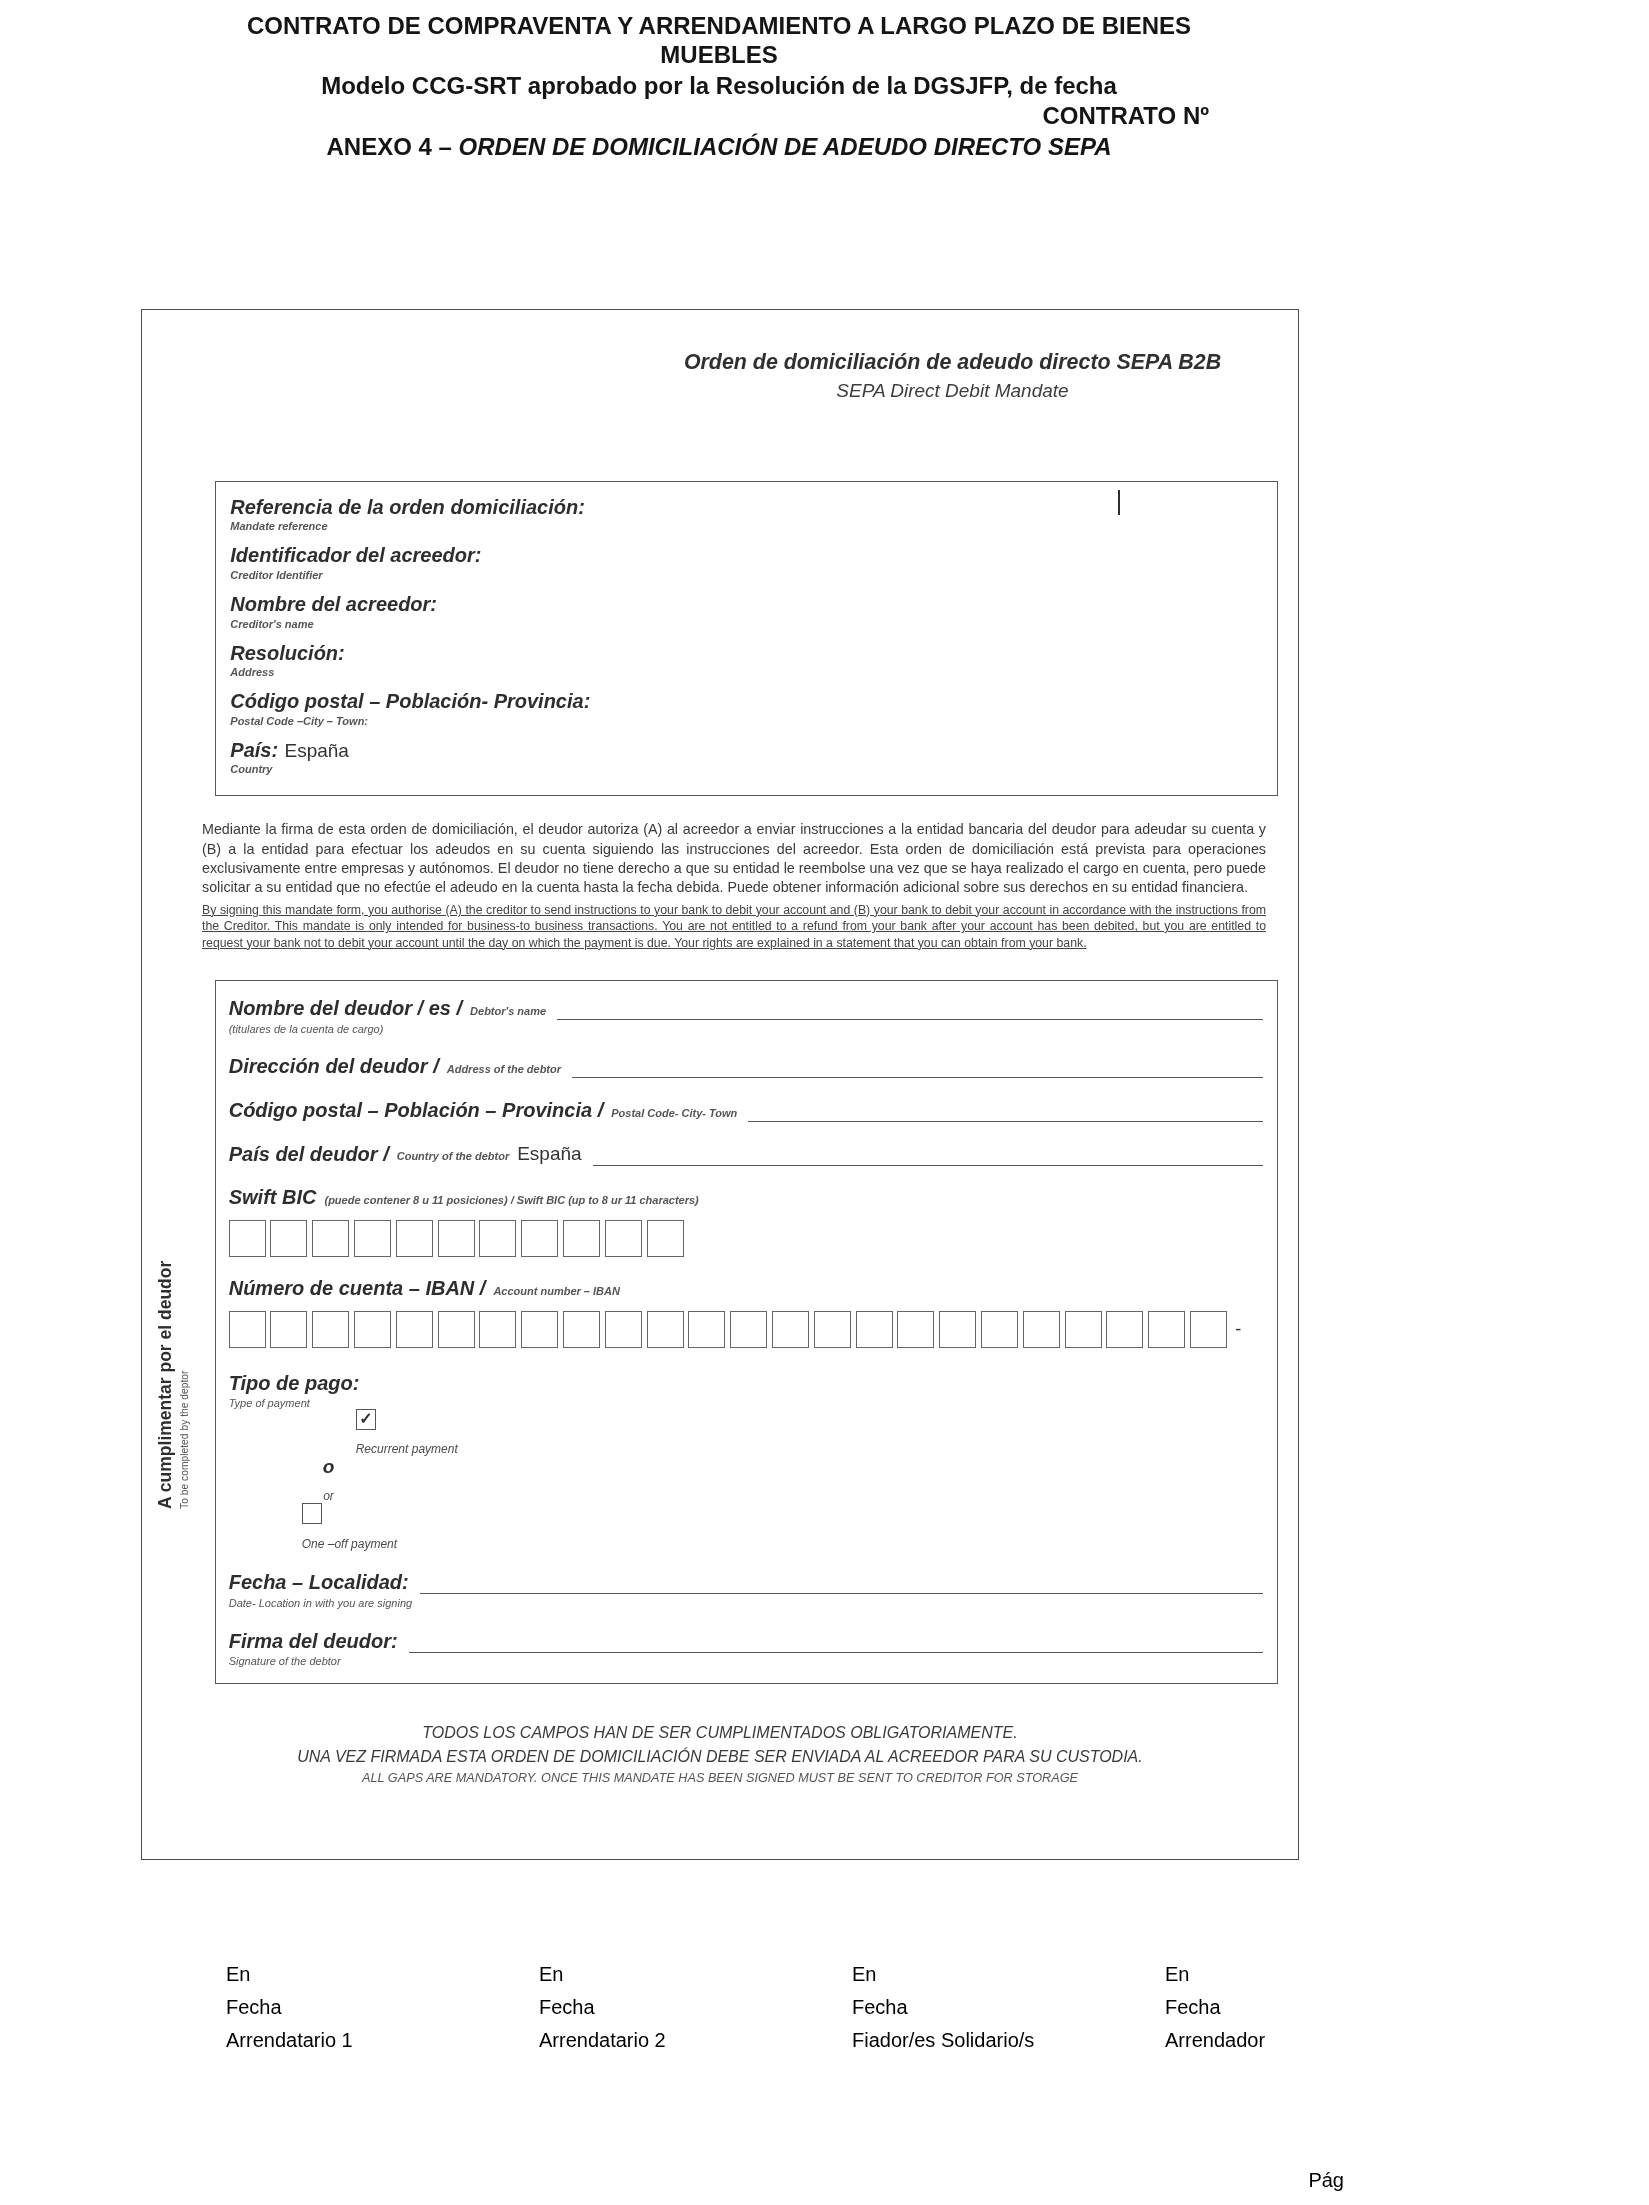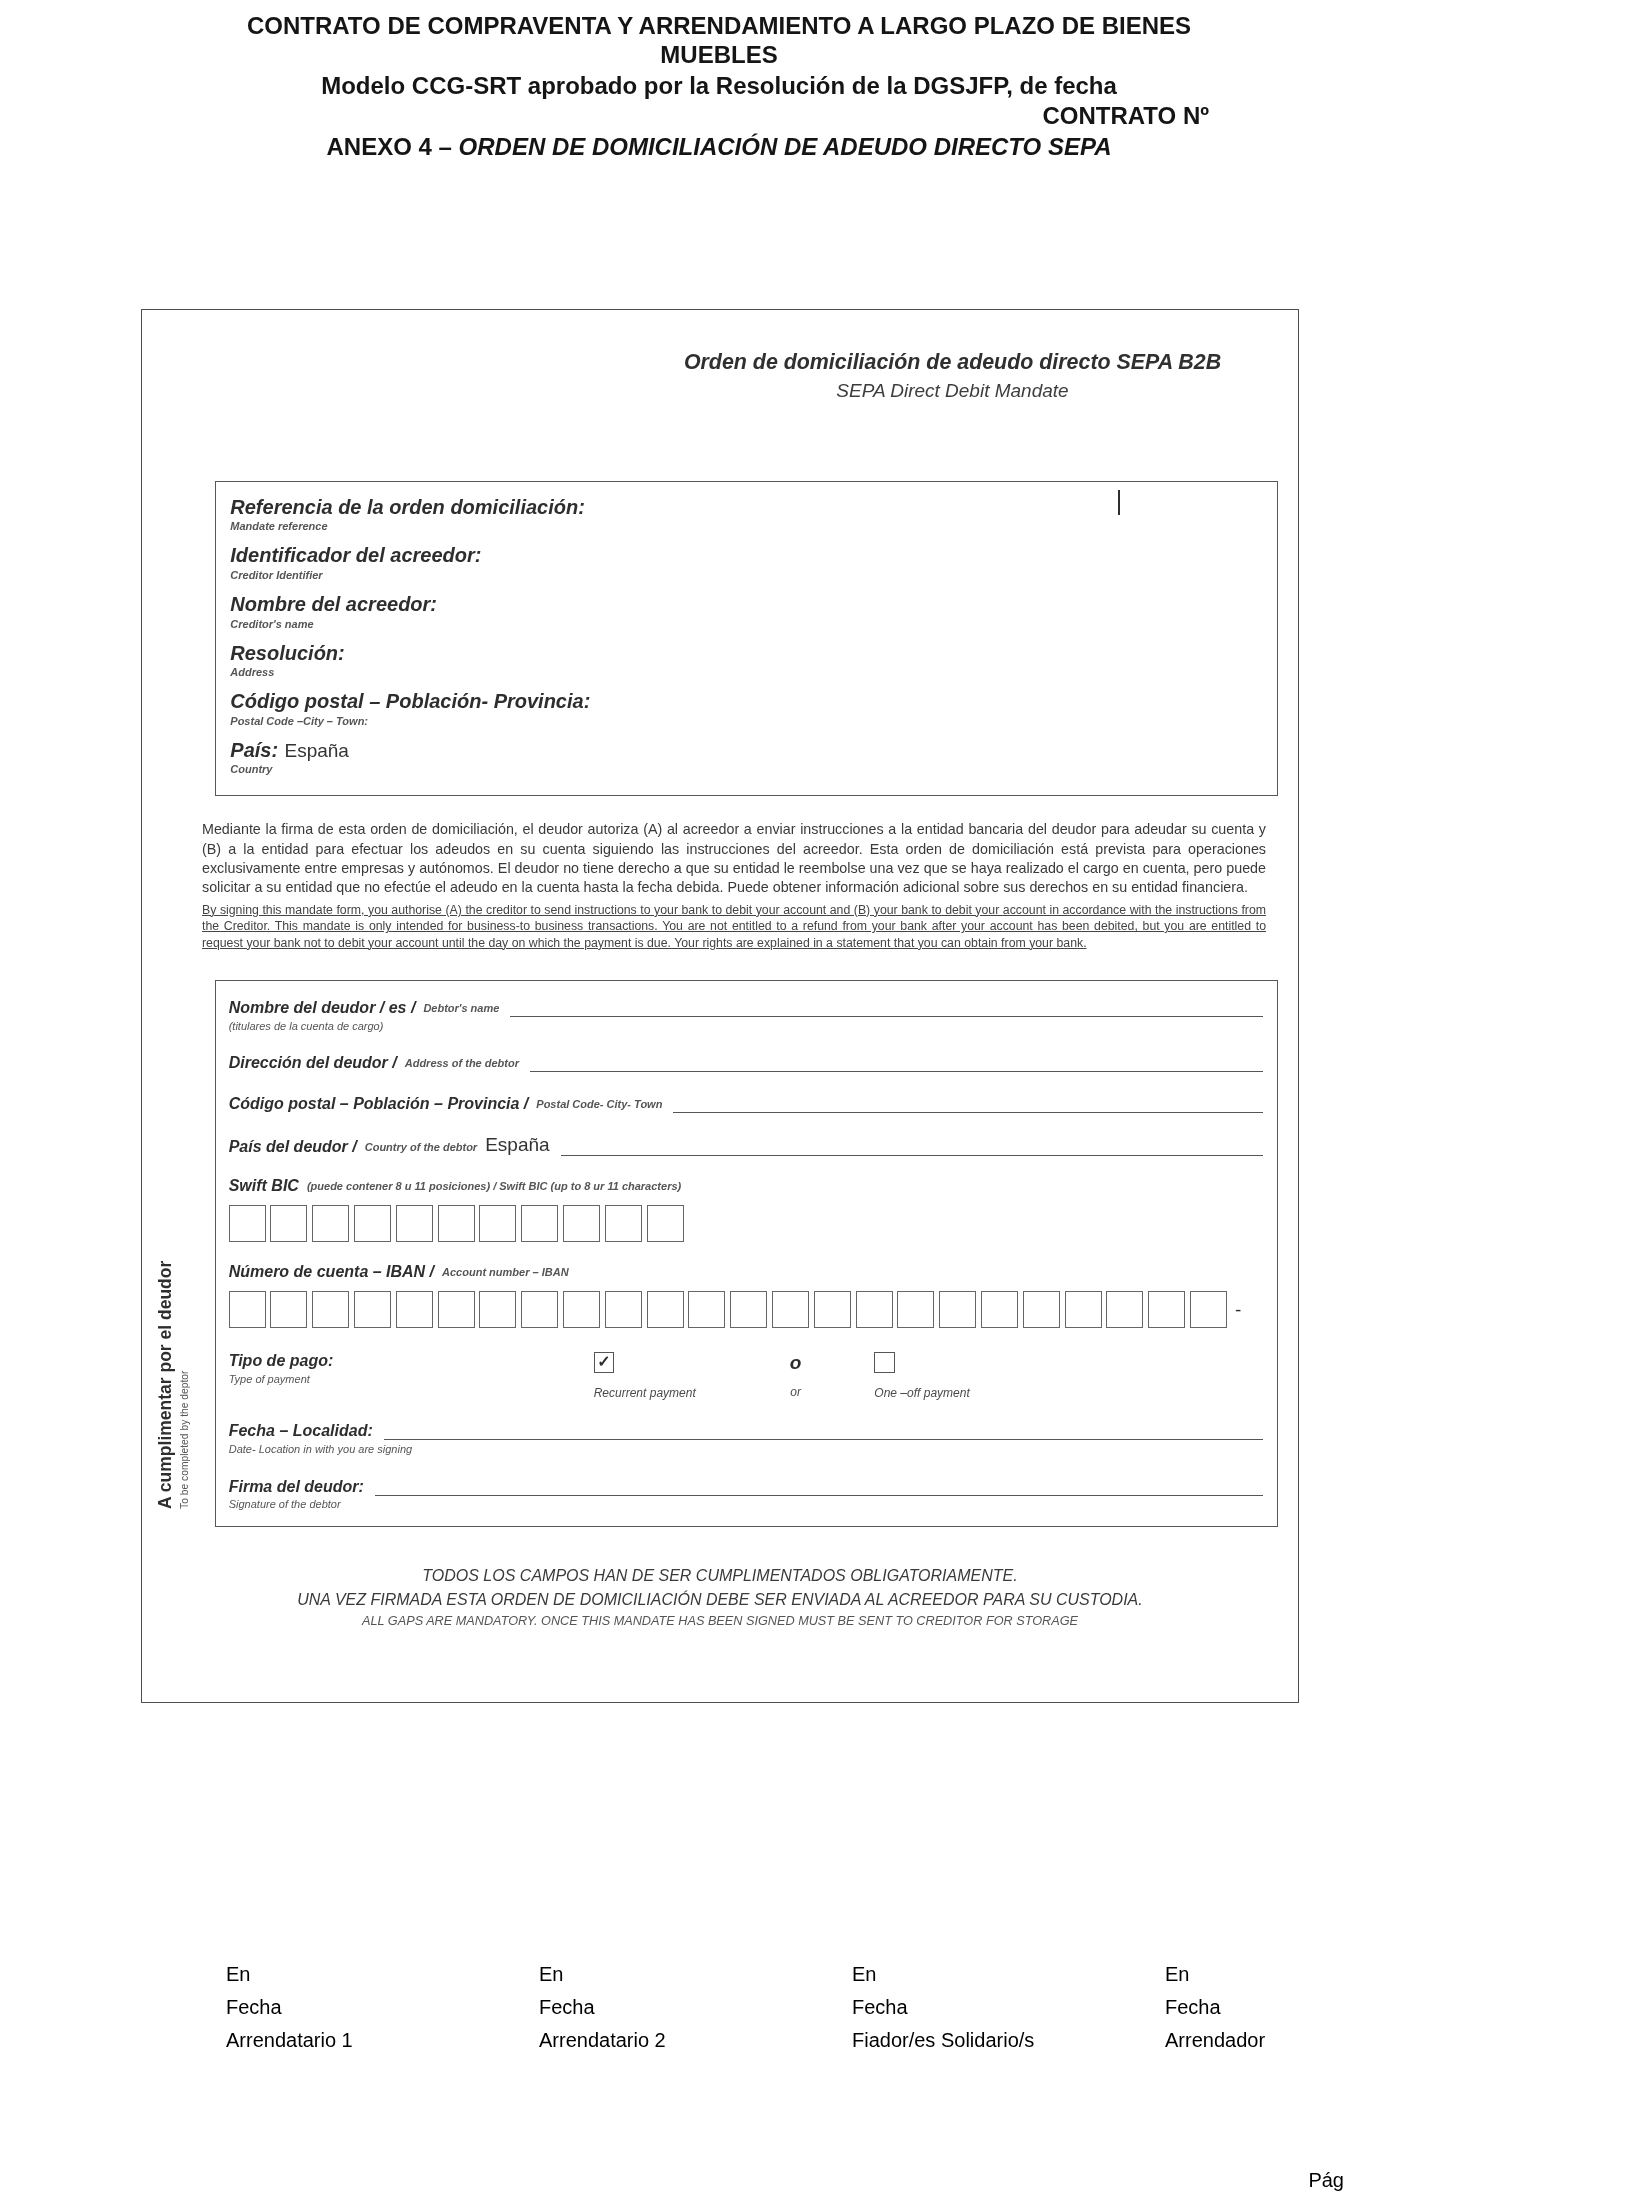--- a/index.html
+++ b/index.html
@@ -59,31 +59,31 @@
   .side-en{writing-mode:vertical-rl;transform:rotate(180deg);font-size:10.3px;color:#555;}
   .debtor-box{
     margin-left:73px;width:1063px;
     border:1.6px solid #585858;
     padding:16px 14.3px 16px 12.7px;
     box-sizing:border-box;
   }
   .d-row{margin-top:20.7px;}
   .d-row:first-child{margin-top:0;}
   .d-line{display:flex;align-items:flex-end;}
-  .d-lbl{font-weight:bold;font-style:italic;font-size:16px;color:#2e2e2e;white-space:nowrap;}
+  .d-lbl{font-weight:bold;font-style:italic;font-size:20px;color:#2e2e2e;white-space:nowrap;}
   .d-sub{font-weight:bold;font-style:italic;font-size:11px;color:#555;white-space:nowrap;margin:0 0 3.2px 8px;}
   .d-val{font-size:19px;color:#333;margin:0 0 0.8px 8px;white-space:nowrap;}
   .d-note{font-style:italic;font-size:11px;color:#555;margin-top:2.4px;}
   .fill{flex:1;border-bottom:1.6px solid #555;height:19px;margin-left:11px;}
   .cells{display:flex;align-items:center;margin-top:10.3px;}
   .cell{width:37px;height:37px;border:1.6px solid #666;margin-right:4.8px;background:#fff;box-sizing:border-box;}
   .cell-suffix{font-size:19px;color:#333;margin-left:3.2px;}
 
   
-  .pay-row{display:flex;align-items:flex-start;margin-top:24px;}
+  .pay-row{display:flex;align-items:flex-start;margin-top:24px;flex-direction:column;}
   .pay-label{width:238px;}
   .pay-opt{display:flex;flex-direction:column;align-items:flex-start;}
   .opt-recurrent{margin-left:127px;}
   .opt-oneoff{margin-left:73px;}
   .checkbox{width:20.7px;height:20.7px;border:1.6px solid #555;box-sizing:border-box;
     font-size:16px;font-weight:bold;color:#2e2e2e;line-height:17.5px;text-align:center;background:#fff;}
   .pay-opt-label{font-style:italic;font-size:12px;color:#4a4a4a;margin-top:12.7px;}
   .or-block{margin-left:94px;text-align:center;}
   .or-es{font-weight:bold;font-style:italic;font-size:19px;color:#2e2e2e;}
   .or-en{font-style:italic;font-size:12px;color:#4a4a4a;margin-top:11px;}

